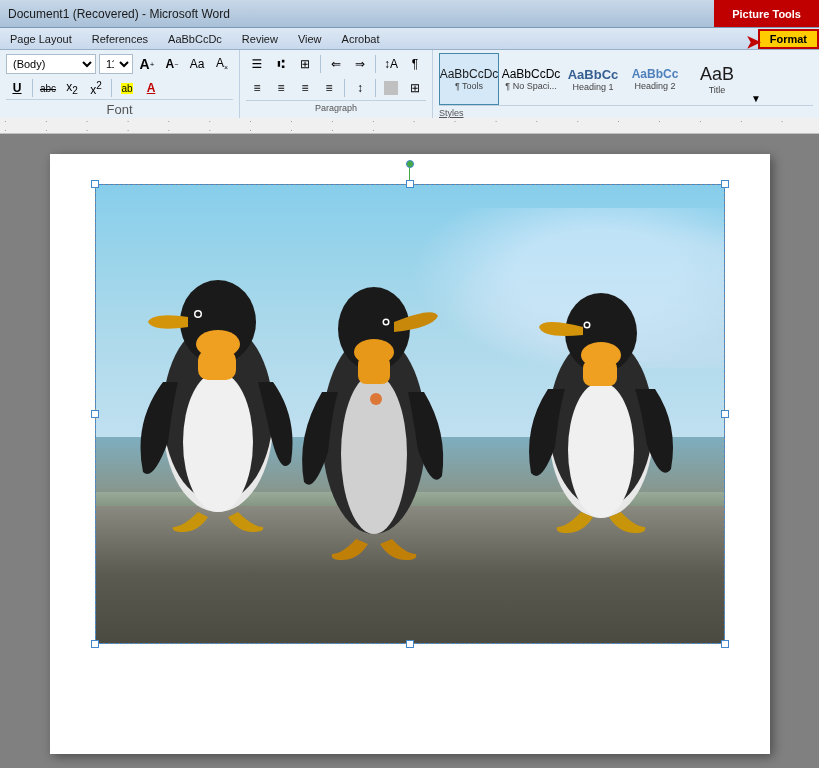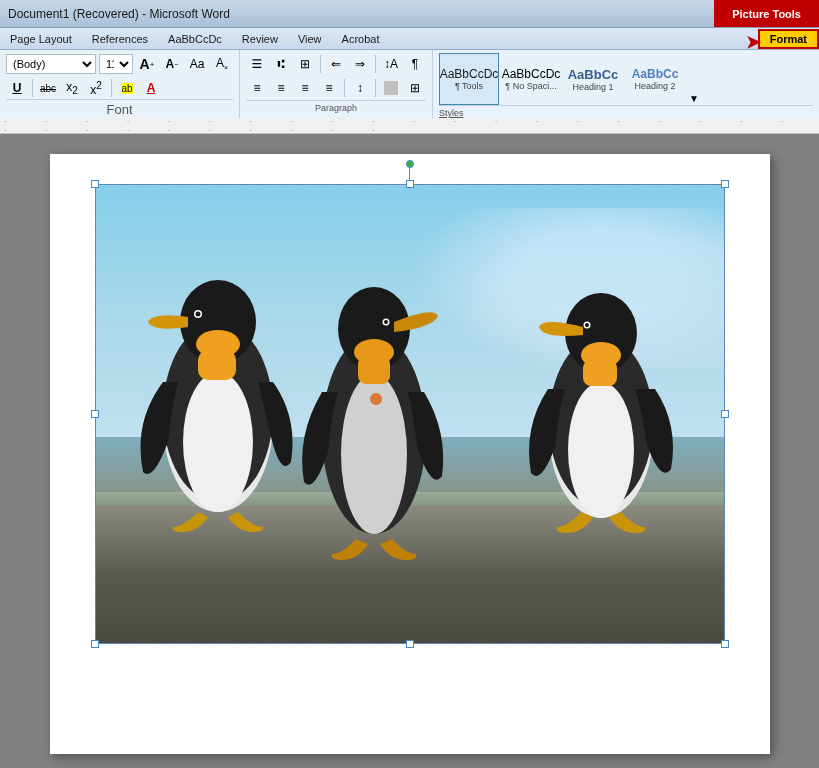--- a/index.html
+++ b/index.html
@@ -380,20 +380,24 @@
         <div class="style-box">
           <div class="style-box-text" style="color:#365f91;font-weight:bold;font-size:13px;">AaBbCc</div>
           <div class="style-box-label">Heading 1</div>
         </div>
 
         <div class="style-box">
           <div class="style-box-text" style="color:#4f81bd;font-weight:bold;font-size:12px;">AaBbCc</div>
           <div class="style-box-label">Heading 2</div>
         </div>
 
+        <div class="style-box">
+          <div class="style-box-text" style="font-size:18px;color:#1a1a1a;">AaB</div>
+          <div class="style-box-label">Title</div>
+        </div>
 
         <div class="icon-btn" style="align-self:center;flex-direction:column;width:14px;height:52px;justify-content:flex-end;">
           <span style="font-size:10px;">▼</span>
         </div>
       </div>
       <div class="rb-section-title" style="font-size:9px;color:#555;text-align:left;padding-top:2px;border-top:1px solid #c0d0e0;margin-top:auto;text-decoration:underline;">Styles</div>
     </div>
   </div>
 
   <div class="ruler-h">

